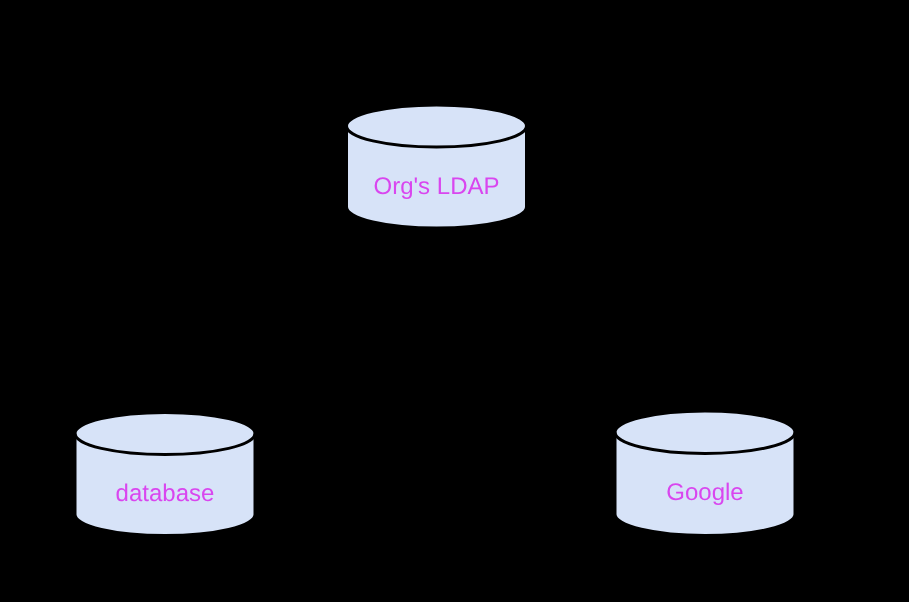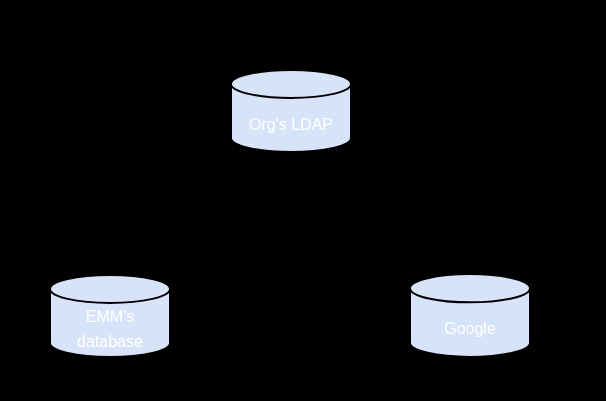--- a/index.html
+++ b/index.html
@@ -39,21 +39,21 @@
     position: absolute;
     left: 4px;
     right: 4px;
     top: 28px;
     bottom: 2px;
     display: flex;
     flex-direction: column;
     align-items: center;
     justify-content: center;
     text-align: center;
-    color: #ffffff;
+    color: #d946ef;
     font-size: 16px;
     line-height: 25px;
     white-space: nowrap;
   }
   .node-ldap   { left: 230px; top: 69px;  width: 122px; height: 84px; }
   .node-emm    { left: 49px;  top: 274px; width: 122px; height: 84px; }
   .node-google { left: 409px; top: 273px; width: 122px; height: 85px; }
 </style>
 </head>
 <body>
@@ -69,21 +69,20 @@
       <div class="line">Org's LDAP</div>
     </div>
   </div>
 
   <div class="node node-emm">
     <svg class="cyl" viewBox="0 0 122 84" preserveAspectRatio="none" aria-hidden="true">
       <path class="cyl-body" d="M 1 15 A 60 14 0 0 1 121 15 L 121 69 A 60 14 0 0 1 1 69 Z" fill="#d7e3f8"></path>
       <path class="cyl-rim" d="M 1 15 A 60 14 0 0 0 121 15"></path>
     </svg>
     <div class="label">
-      <div class="line">EMM's</div>
       <div class="line">database</div>
     </div>
   </div>
 
   <div class="node node-google">
     <svg class="cyl" viewBox="0 0 122 84" preserveAspectRatio="none" aria-hidden="true">
       <path class="cyl-body" d="M 1 15 A 60 14 0 0 1 121 15 L 121 69 A 60 14 0 0 1 1 69 Z" fill="#d7e3f8"></path>
       <path class="cyl-rim" d="M 1 15 A 60 14 0 0 0 121 15"></path>
     </svg>
     <div class="label">

